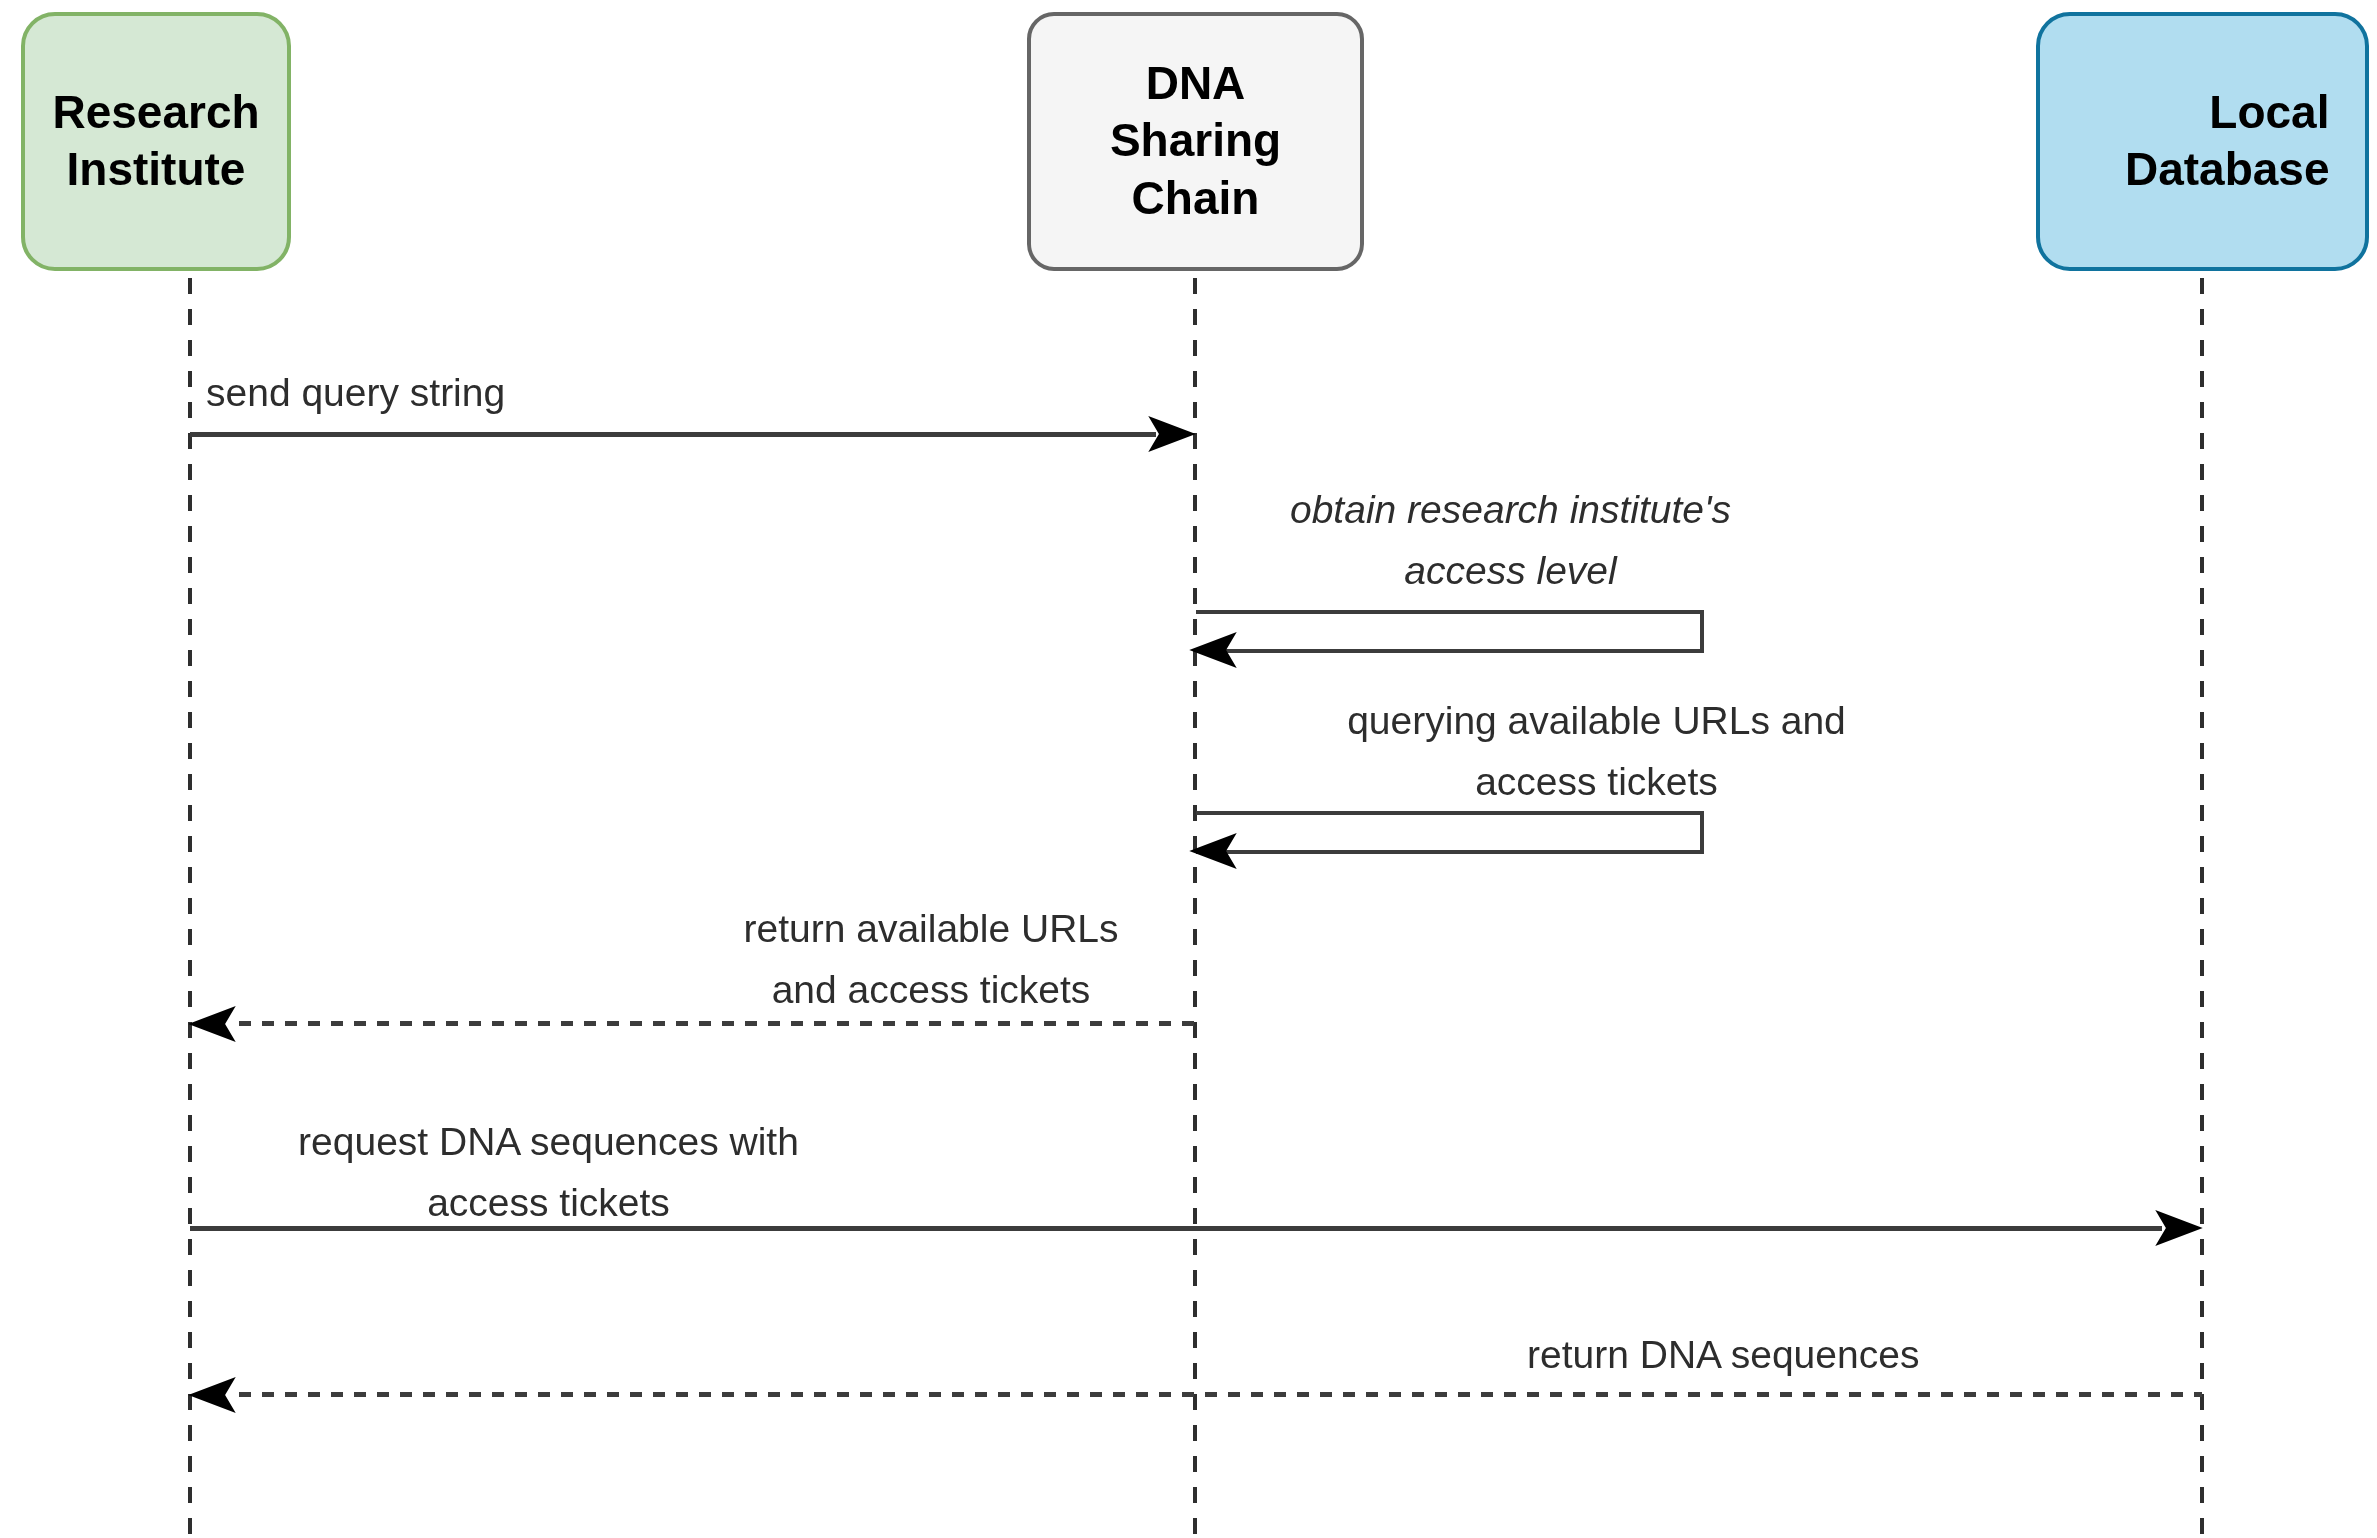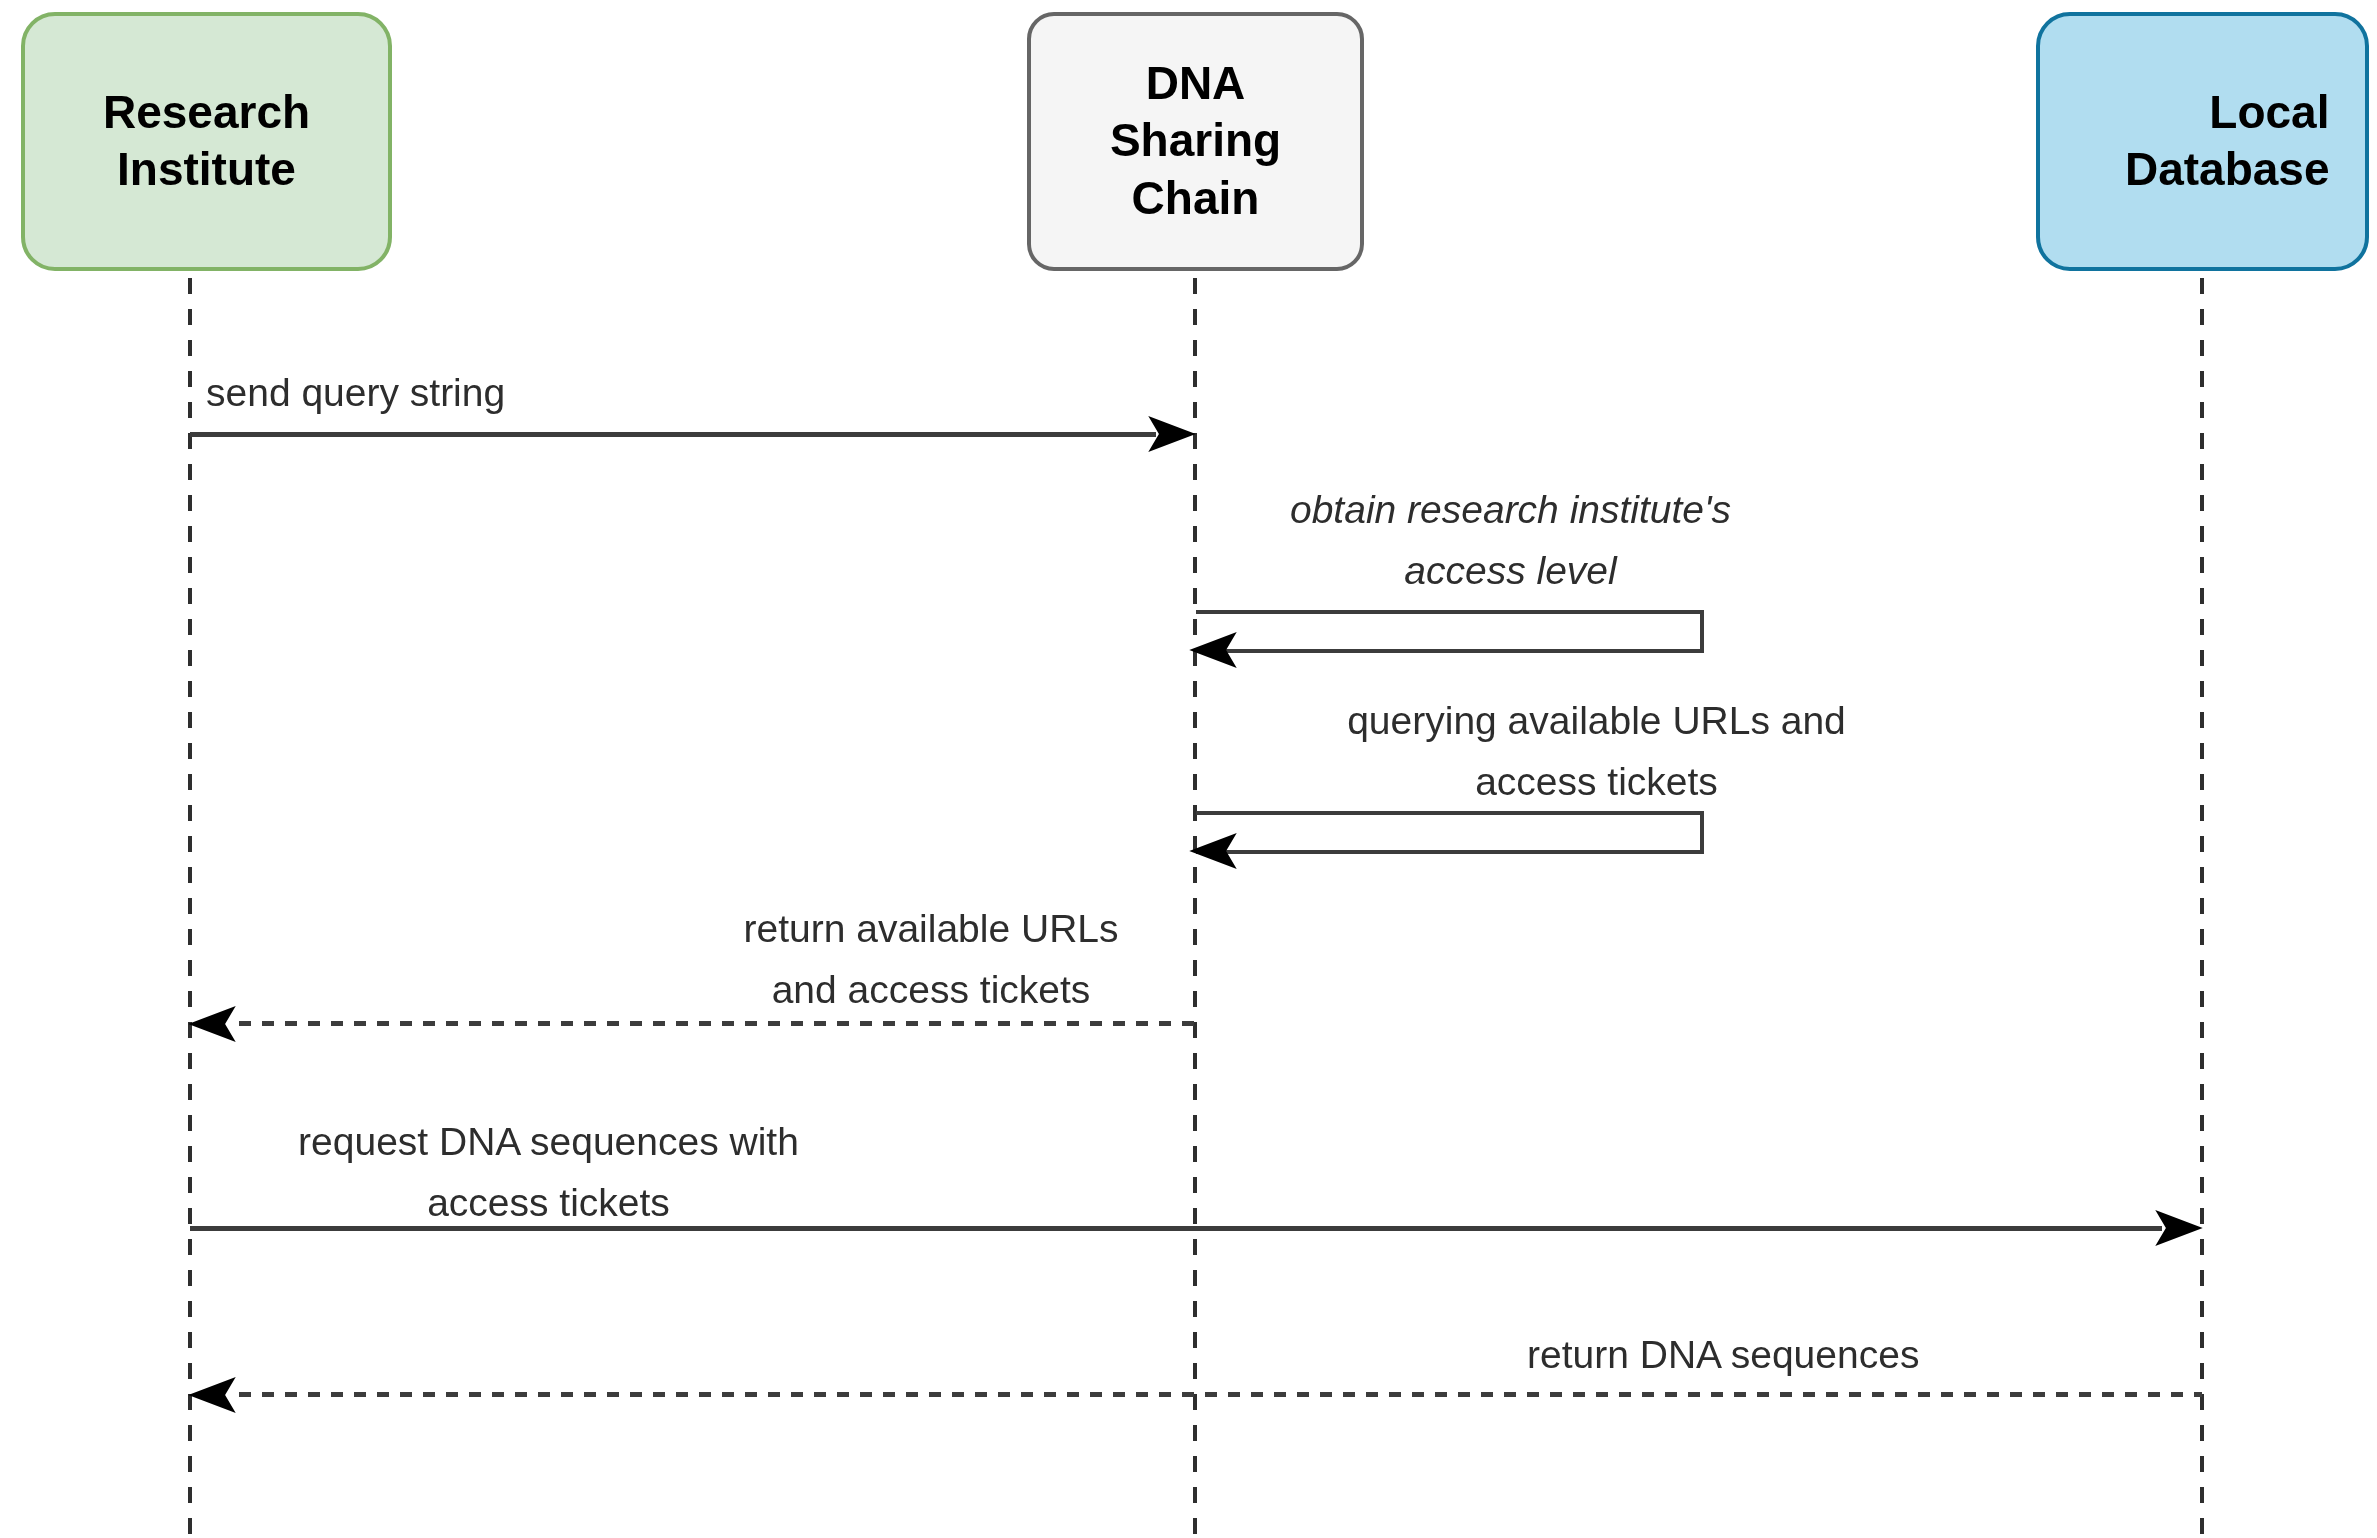--- a/index.html
+++ b/index.html
@@ -72,21 +72,21 @@
   .msg-label div { white-space: nowrap; }
   .ta-left   { text-align: left; }
   .ta-center { text-align: center; }
   .ta-right  { text-align: left; }
 </style>
 </head>
 <body>
 
 <div id="canvas">
 
-  <div class="actor-box" style="left: 21px; width: 371px; background: rgb(213, 232, 212); border-color: rgb(130, 179, 102);">
+  <div class="actor-box" style="left: 21px; width: 270px; background: rgb(213, 232, 212); border-color: rgb(130, 179, 102);">
     <div class="actor-label">Research Institute</div>
   </div>
 
   <div class="actor-box" style="left: 1027px; width: 337px; background: rgb(245, 245, 245); border-color: rgb(102, 102, 102); border-radius: 27px;">
     <div class="actor-label">DNA Sharing Chain</div>
   </div>
 
   <div class="actor-box" style="left: 2036px; width: 333px; background: rgb(177, 221, 240); border-color: rgb(16, 115, 158); text-align: right;">
     <div class="actor-label">Local Database</div>
   </div>

